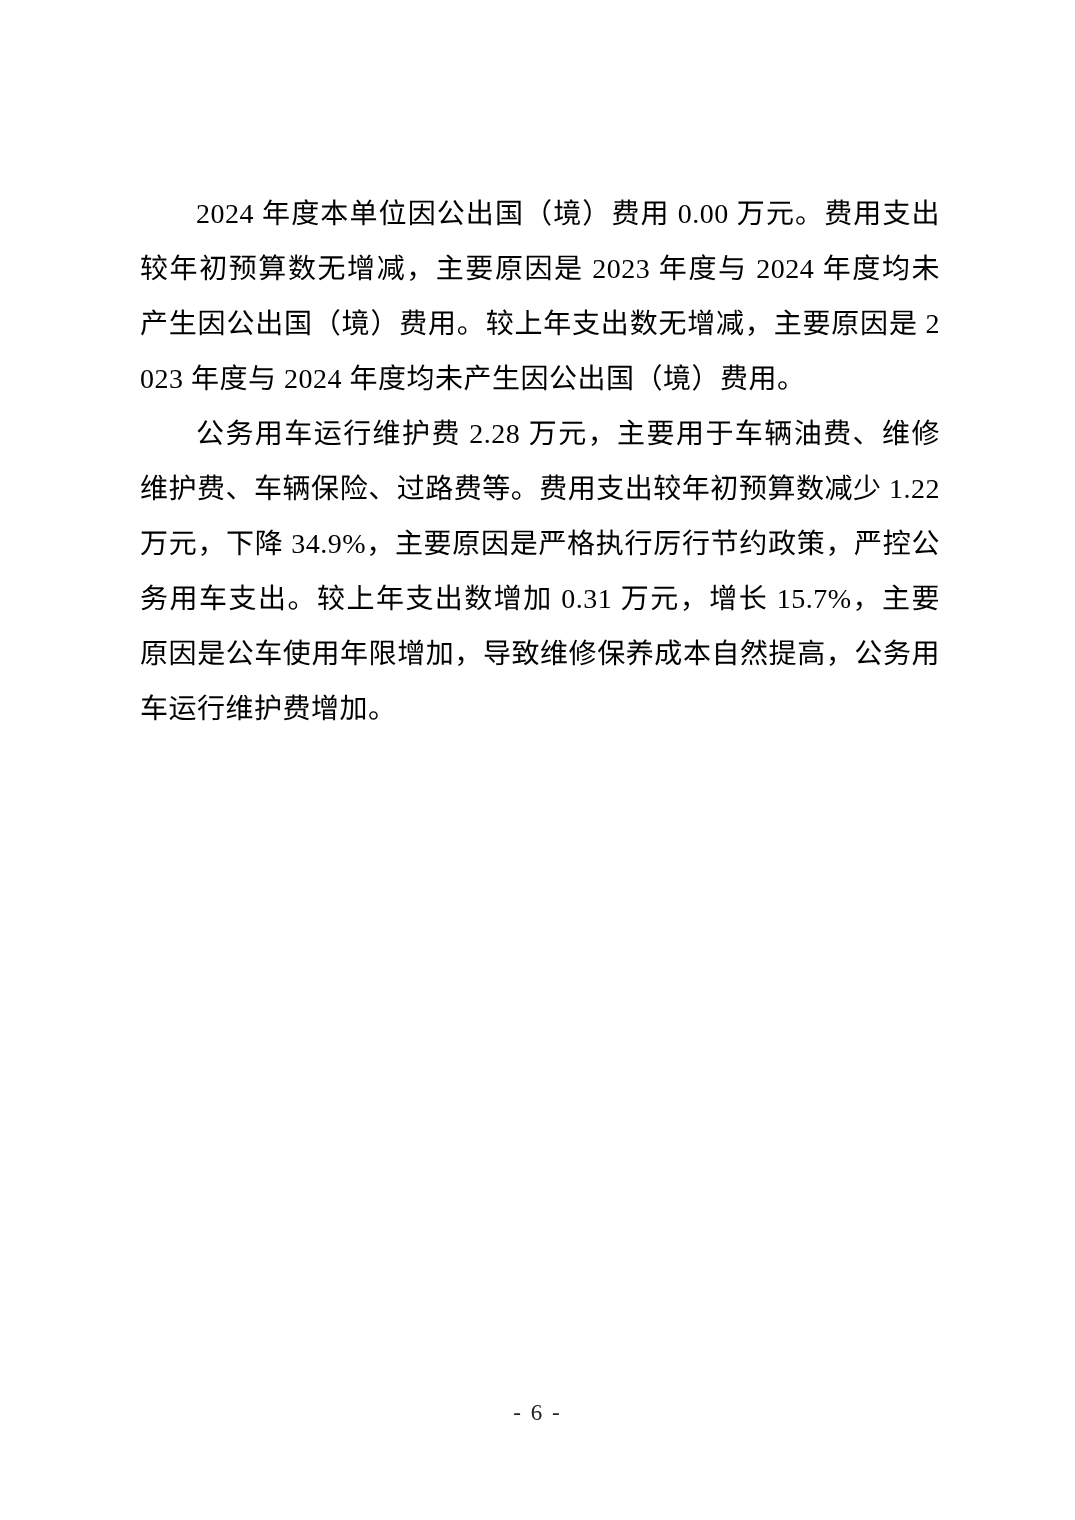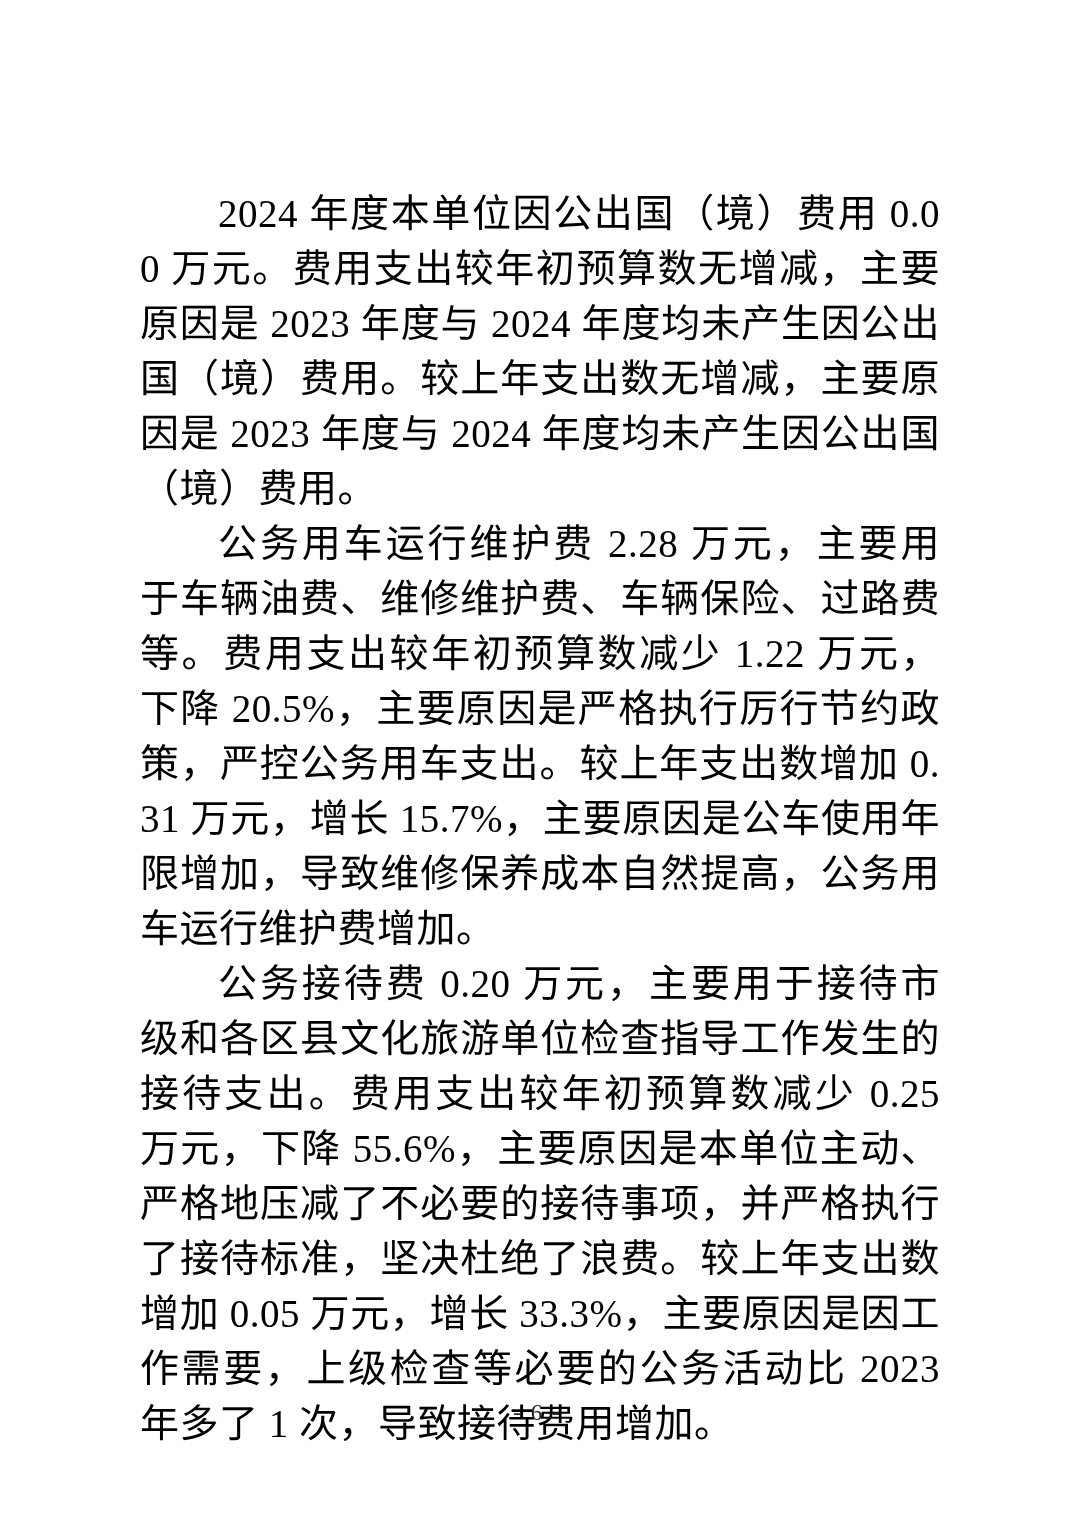--- a/index.html
+++ b/index.html
@@ -18,21 +18,21 @@
   }
   .content {
     position: absolute;
     top: 186px;
     left: 140px;
     width: 800px;
   }
   .content p {
     margin: 0;
     padding: 0;
-    font-size: 39px;
+    font-size: 28px;
     line-height: 55px;
     text-align: justify;
     text-justify: inter-ideograph;
     text-indent: 2em;
     letter-spacing: 0.5px;
     word-break: break-all;
   }
   .footer {
     position: absolute;
     top: 1398px;
@@ -44,17 +44,16 @@
     color: #222222;
     letter-spacing: 2px;
   }
 </style>
 </head>
 <body>
 
 <div class="page">
   <div class="content">
     <p>2024 年度本单位因公出国（境）费用 0.00 万元。费用支出较年初预算数无增减，主要原因是 2023 年度与 2024 年度均未产生因公出国（境）费用。较上年支出数无增减，主要原因是 2023 年度与 2024 年度均未产生因公出国（境）费用。</p>
-    <p>公务用车运行维护费 2.28 万元，主要用于车辆油费、维修维护费、车辆保险、过路费等。费用支出较年初预算数减少 1.22 万元，下降 20.5%，主要原因是严格执行厉行节约政策，严控公务用车支出。较上年支出数增加 0.31 万元，增长 15.7%，主要原因是公车使用年限增加，导致维修保养成本自然提高，公务用车运行维护费增加。</p>
-    <p>公务接待费 0.20 万元，主要用于接待市级和各区县文化旅游单位检查指导工作发生的接待支出。费用支出较年初预算数减少 0.25 万元，下降 55.6%，主要原因是本单位主动、严格地压减了不必要的接待事项，并严格执行了接待标准，坚决杜绝了浪费。较上年支出数增加 0.05 万元，增长 33.3%，主要原因是因工作需要，上级检查等必要的公务活动比 2023 年多了 1 次，导致接待费用增加。</p>
+    <p>公务用车运行维护费 2.28 万元，主要用于车辆油费、维修维护费、车辆保险、过路费等。费用支出较年初预算数减少 1.22 万元，下降 34.9%，主要原因是严格执行厉行节约政策，严控公务用车支出。较上年支出数增加 0.31 万元，增长 15.7%，主要原因是公车使用年限增加，导致维修保养成本自然提高，公务用车运行维护费增加。</p>
   </div>
   <div class="footer">- 6 -</div>
 </div>
 
 </body></html>

